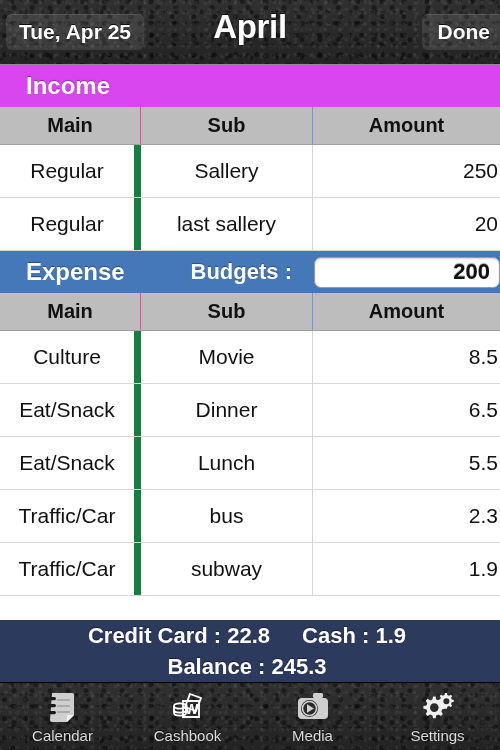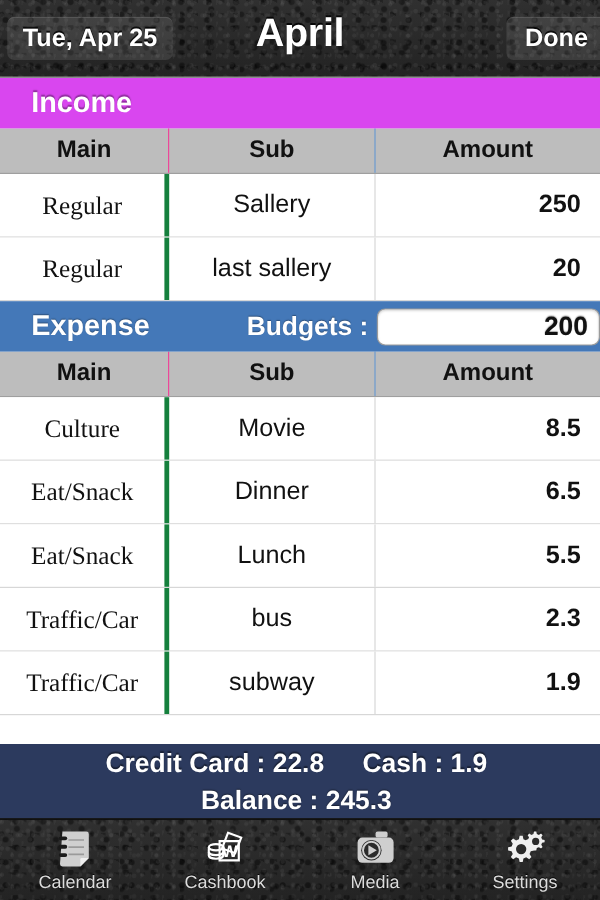--- a/index.html
+++ b/index.html
@@ -75,39 +75,40 @@
     font-size:22px; font-weight:bold; color:#fff;
     text-shadow:0 -1px 1px rgba(0,0,0,.35); margin-right:7px;
   }
   .budget-input {
     width:186px; height:31px;
     background:#fff; border:1px solid #9b9b9b; border-radius:7px;
     color:#111; font-size:22px; font-weight:bold;
     text-align:right; padding-right:9px;
     display:flex; align-items:center; justify-content:flex-end;
     box-shadow:inset 0 1px 2px rgba(0,0,0,.18);
+    margin-left:15px;
   }
 
   .col-head {
     display:flex; height:38px; background:#bdbdbd;
     border-bottom:1px solid #9f9f9f;
   }
   .col-head > div {
     display:flex; align-items:center; justify-content:center;
     font-size:20px; font-weight:bold; color:#111;
   }
   .c-main { width:141px; border-right:1px solid #ec4899; }
   .c-sub  { width:172px; border-right:1px solid #6d9bd0; }
   .c-amt  { flex:1; }
 
   .row { display:flex; height:53px; border-bottom:1px solid #d7d7d7; background:#fff; }
   .row > div { display:flex; align-items:center; font-size:21px; color:#111; }
-  .row .c-main { justify-content:center; border-right:4px solid #15803d;font-family:Liberation Serif, serif; }
+  .row .c-main { justify-content:center; border-right:7px solid #15803d; }
   .row .c-sub  { justify-content:center; border-right:1px solid #d7d7d7; }
-  .row .c-amt  { justify-content:flex-end; font-weight:bold; padding-right:16px; }
+  .row .c-amt  { justify-content:flex-end; font-weight:normal; padding-right:2px; }
   .amt-income { color:#0000e8; }
   .amt-expense { color:#e81111; }
 
   
   #summary {
     position:absolute; left:0; bottom:0; width:500px; height:62px;
     background:#2c3a5e; color:#fff;
     display:flex; flex-direction:column;
     align-items:center; justify-content:center;
     padding-right:6px;

